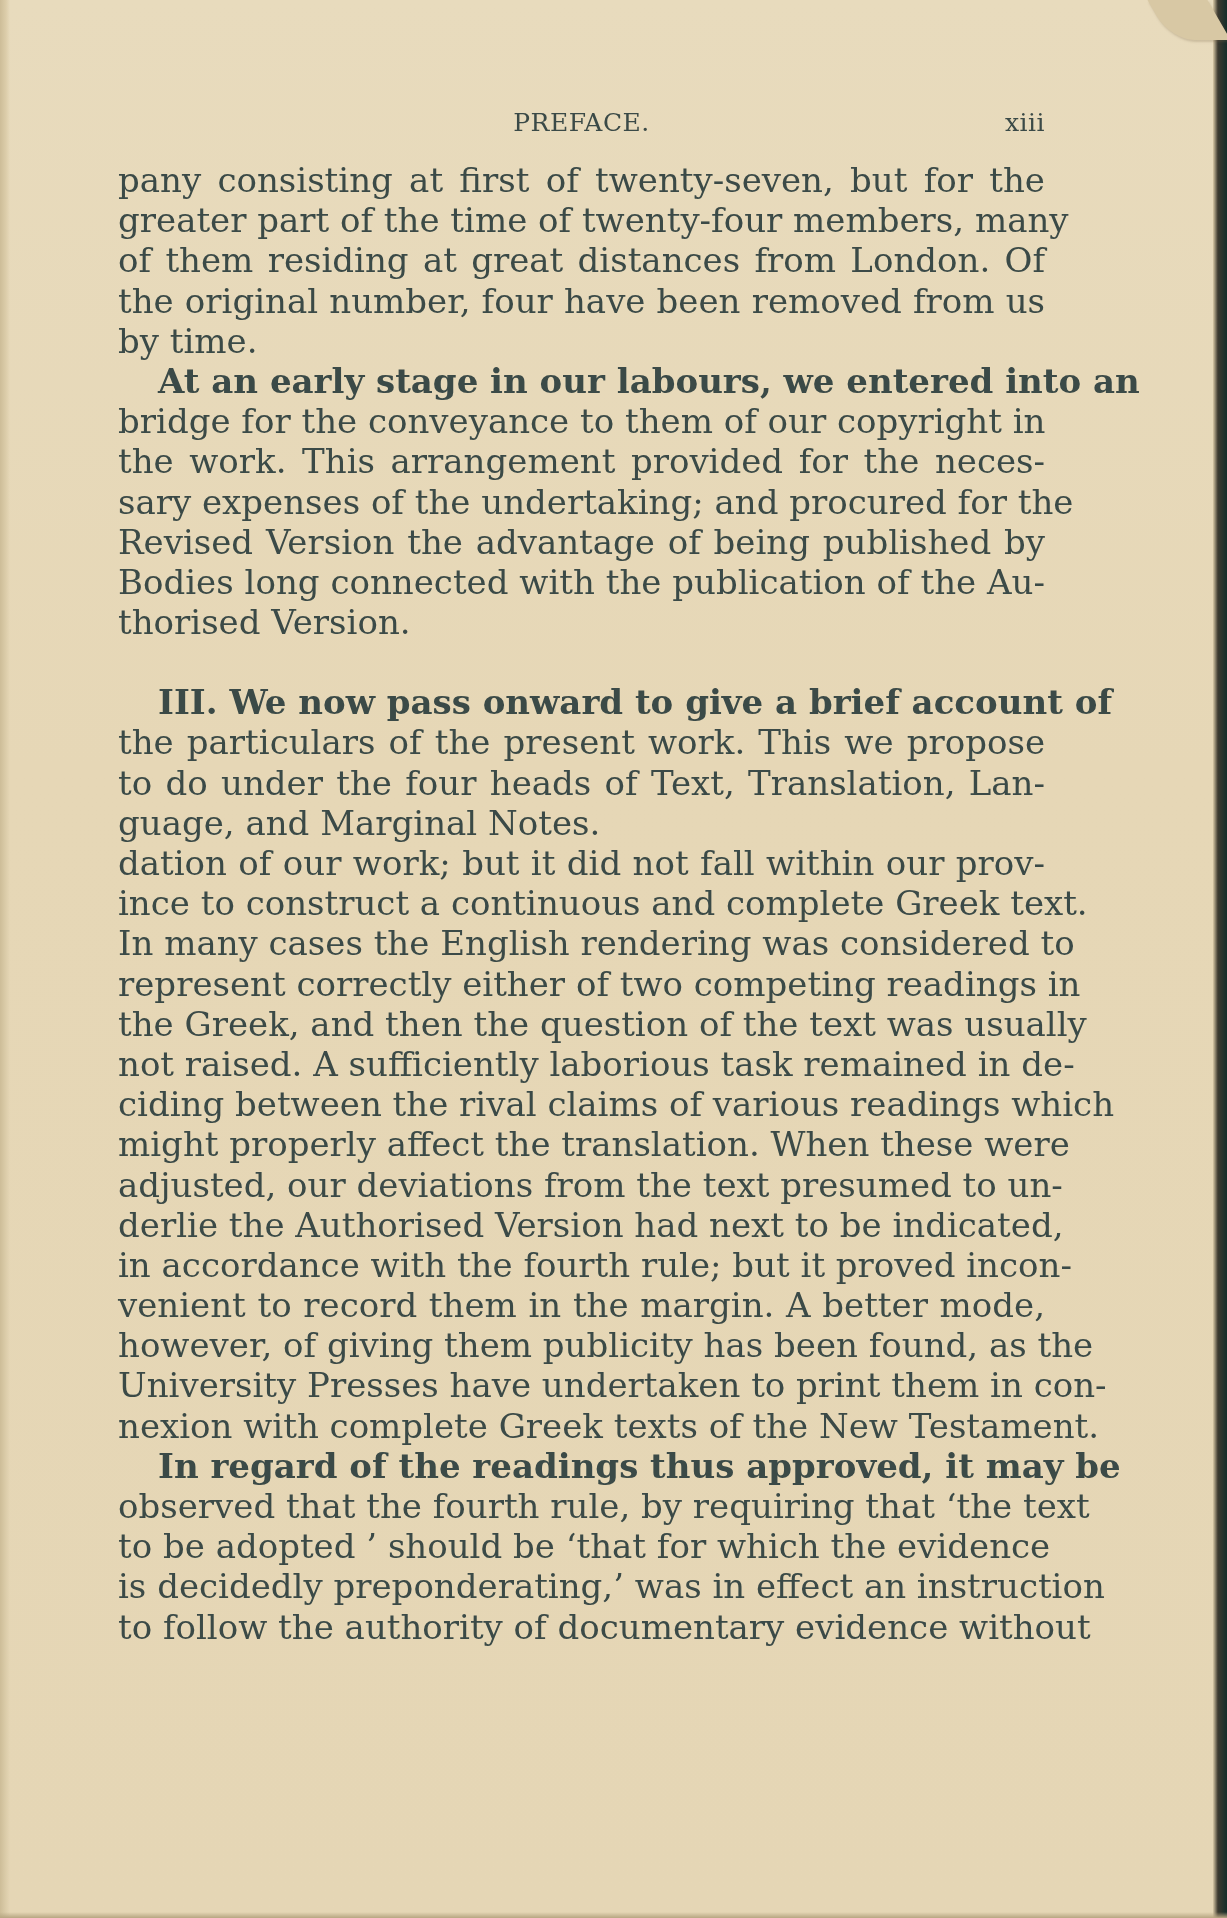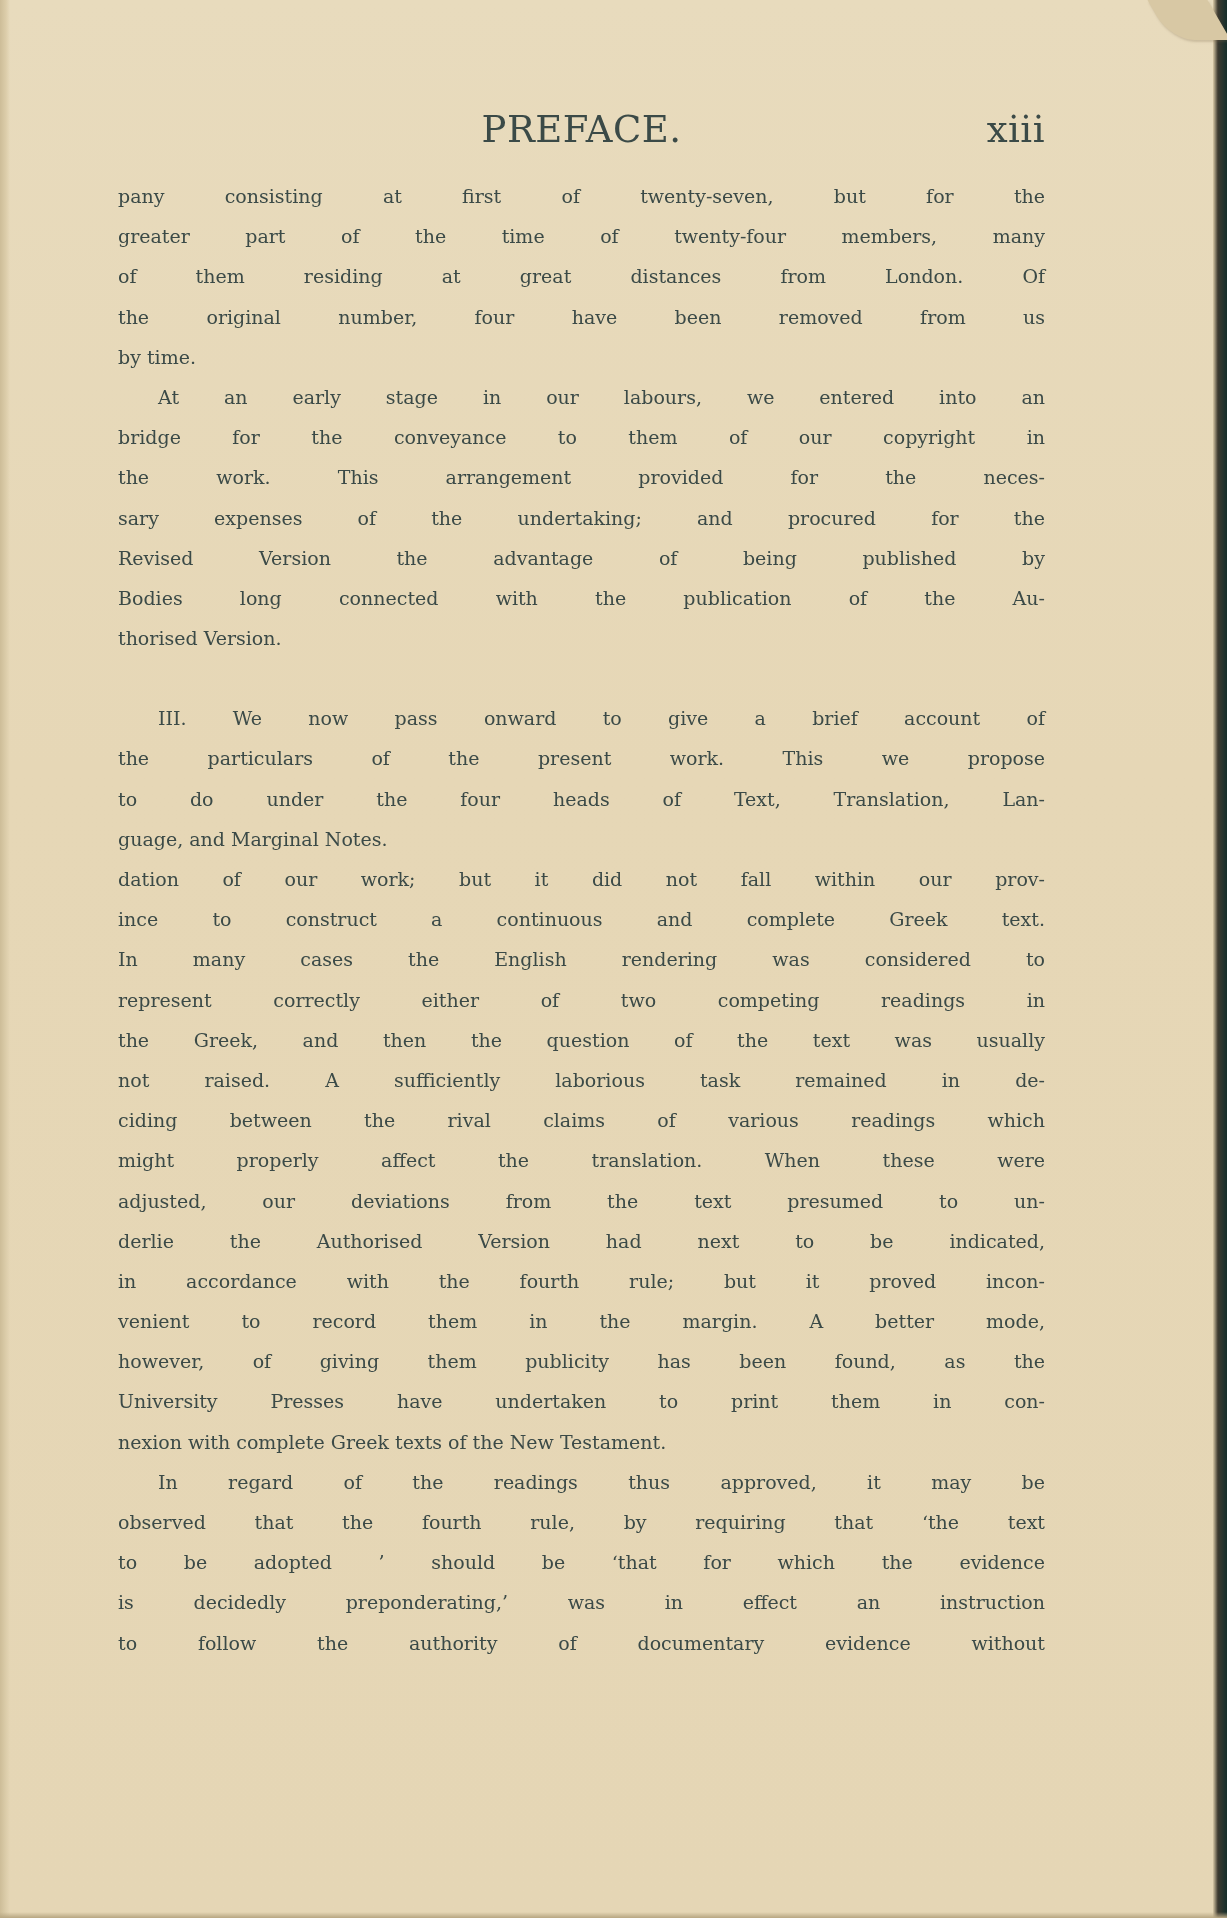--- a/index.html
+++ b/index.html
@@ -43,55 +43,56 @@
       left: 0; bottom: 0;
       width: 1227px; height: 6px;
       background: linear-gradient(180deg, rgba(230,215,182,0) 0%, #b7a682 100%);
     }
     .running-head {
       position: absolute;
       top: 108px;
       left: 118px;
       width: 927px;
       height: 40px;
-      font-size: 37px;
+      font-size: 25px;
       letter-spacing: 0.5px;
     }
     .running-head .title {
       position: absolute;
       left: 0; right: 0;
       text-align: center;
       top: 0;
     }
     .running-head .page-number {
       position: absolute;
       right: 0;
       top: 0;
       text-align: right;
     }
     .body-text {
       position: absolute;
-      top: 176px;
+      top: 160px;
       left: 118px;
       width: 927px;
-      font-size: 19px;
+      font-size: 34px;
       line-height: 40.2px;
     }
     .line {
       display: block;
       white-space: nowrap;
       text-align: justify;
       text-align-last: justify;
       height: 40.2px;
     }
     .line.last {
       text-align-last: left;
     }
     .line.indent {
       padding-left: 40px;
+      font-weight: bold;
     }
     .section-gap {
       height: 40px;
     }
   </style>
 </head>
 <body>
 
 <div class="page">
   <div class="left-edge"></div>

